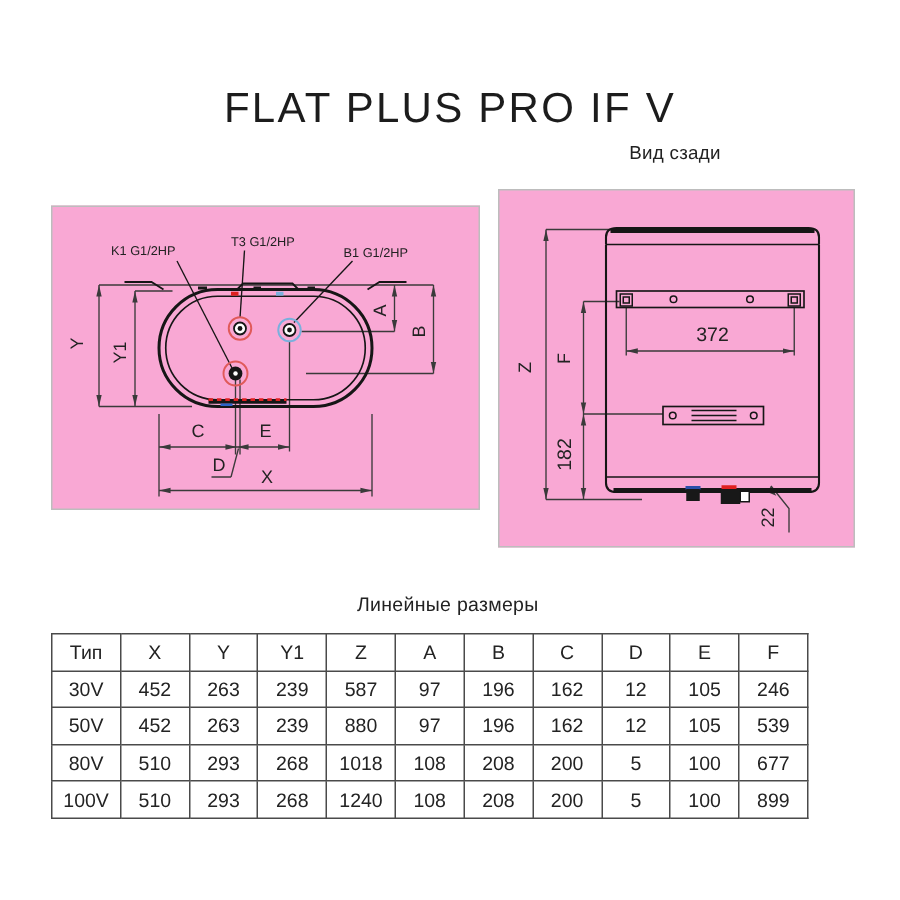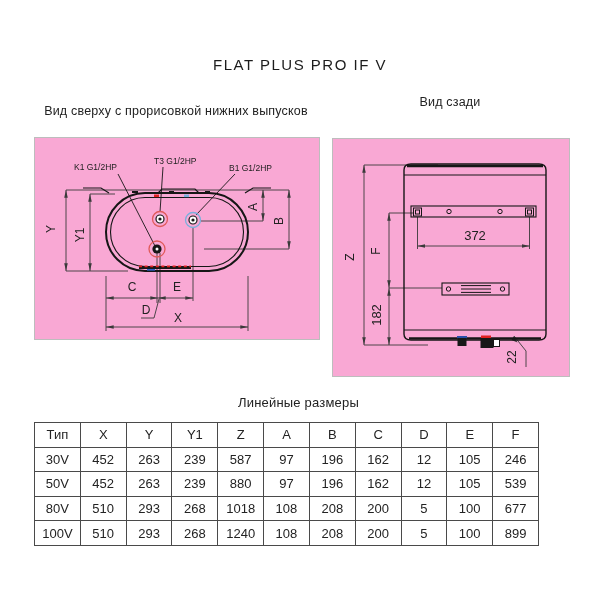--- a/index.html
+++ b/index.html
@@ -1,45 +1,44 @@
 <!DOCTYPE html>
 <html><head>
 <meta charset="utf-8">
 <style>
   html,body{margin:0;padding:0;background:#fff;}
   #page{position:relative;width:600px;height:600px;background:#fff;overflow:hidden;
         font-family:"Liberation Sans",sans-serif;color:#1e1e1e;}
   .title{position:absolute;left:0;top:56px;width:600px;text-align:center;
-         font-size:15px;letter-spacing:1.5px;color:#1c1c1c;}
+         font-size:28px;letter-spacing:1.5px;color:#1c1c1c;}
   .caption{position:absolute;font-size:12.5px;color:#222;text-align:center;letter-spacing:.2px;}
   #cap-top{left:34px;top:104px;width:284px;}
   #cap-rear{left:332px;top:95px;width:236px;}
   #cap-table{left:34px;top:395px;width:529px;font-size:13px;}
   .frame{position:absolute;border:1px solid #bdbdbd;background:#f9a8d4;}
   #frame-top{left:34px;top:137px;width:284px;height:201px;}
-  #frame-rear{left:332px;top:138px;width:236px;height:237px;}
+  #frame-rear{left:332px;top:126px;width:236px;height:237px;}
   .frame svg{position:absolute;left:0;top:0;}
   .dim-label{position:absolute;font-size:12px;color:#222;line-height:1;white-space:nowrap;
              transform:translate(-50%,-50%);}
   .rot{transform:translate(-50%,-50%) rotate(-90deg);}
   .big{font-size:13px;}
   .port-label{position:absolute;font-size:8.5px;color:#222;line-height:1;white-space:nowrap;}
   
   #dim-table-wrap{position:absolute;left:34px;top:422px;width:505px;}
   table{border-collapse:collapse;width:100%;table-layout:fixed;}
   td,th{border:1px solid #4a4a4a;height:23.6px;text-align:center;vertical-align:middle;
         font-size:13px;font-weight:400;color:#232323;padding:0;}
 </style>
 </head>
 <body>
 
 <div id="page">
 
   <div class="title">FLAT PLUS PRO IF V</div>
-  <div class="caption" id="cap-top">Вид сверху с прорисовкой нижних выпусков</div>
   <div class="caption" id="cap-rear">Вид сзади</div>
 
   <div class="frame" id="frame-top">
     <svg width="284" height="201" viewBox="0 0 284 201">
       <defs>
         <marker id="arr" viewBox="0 0 10 6" refX="9.5" refY="3" markerWidth="9" markerHeight="5.4" orient="auto-start-reverse">
           <path d="M0,0.8 L9.5,3 L0,5.2 Z" fill="#3a3a3a"></path>
         </marker>
       </defs>
       <g stroke="#3a3a3a" stroke-width="0.9" fill="none">

